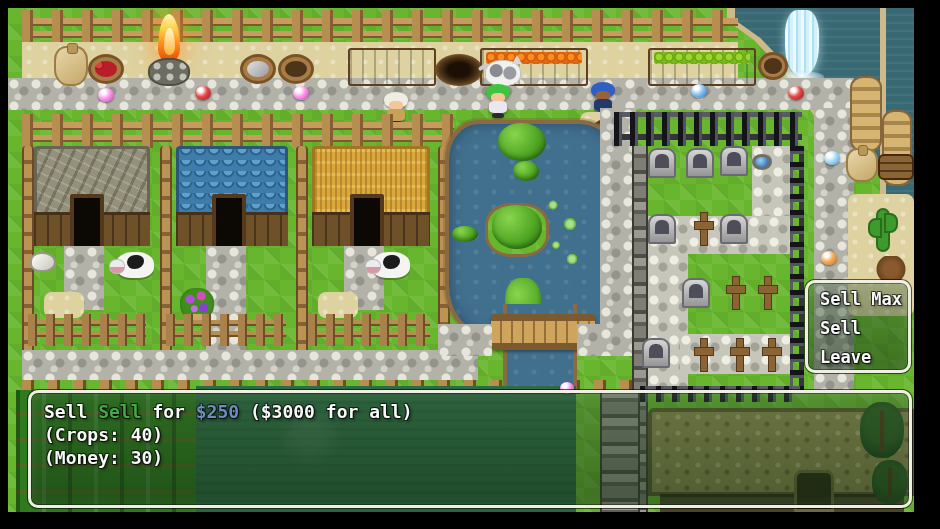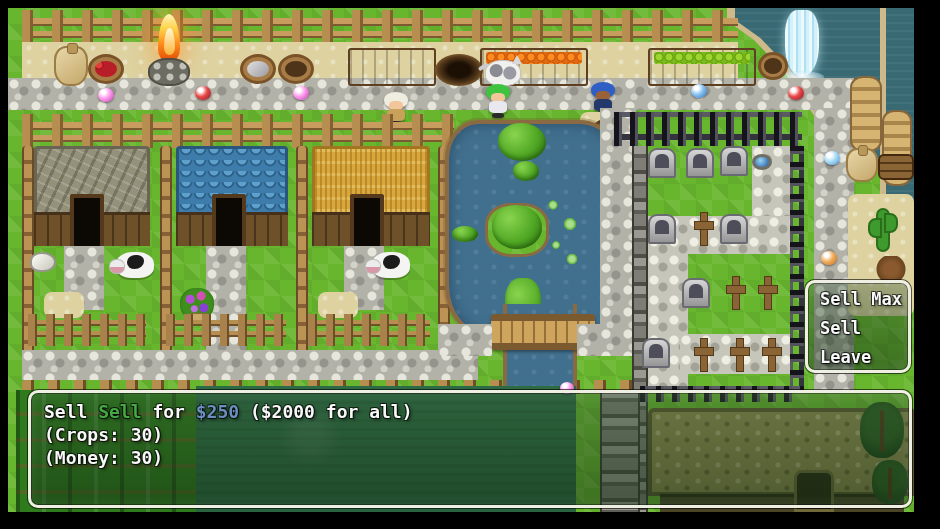--- a/index.html
+++ b/index.html
@@ -316,19 +316,19 @@
   <i class="sp btree" style="left:864px;top:452px;width:36px;height:44px;"></i>
   <i class="sp orb o-pink" style="left:552px;top:374px;width:14px;height:12px;"></i>
 
   <div class="win" style="left:797px;top:272px;width:106px;height:93px;padding-top:2px;">
     <div class="gametext menu-item">Sell Max</div>
     <div class="gametext menu-item">Sell</div>
     <div class="gametext menu-item">Leave</div>
   </div>
 
   <div class="win dlg" style="left:20px;top:382px;width:884px;height:118px;">
-    <div class="gametext dlg-line"><span>Sell </span><span class="t-item">Sell</span><span> for </span><span class="t-price">$250</span><span> ($2000 for all)</span></div>
-    <div class="gametext dlg-line">(Crops: 30)</div>
+    <div class="gametext dlg-line"><span>Sell </span><span class="t-item">Sell</span><span> for </span><span class="t-price">$250</span><span> ($3000 for all)</span></div>
+    <div class="gametext dlg-line">(Crops: 40)</div>
     <div class="gametext dlg-line">(Money: 30)</div>
   </div>
 
  </div>
 </div>
 
 </body></html>

